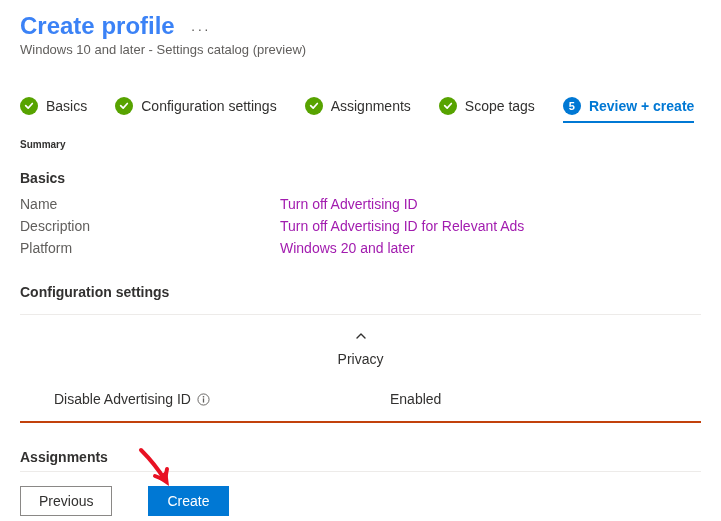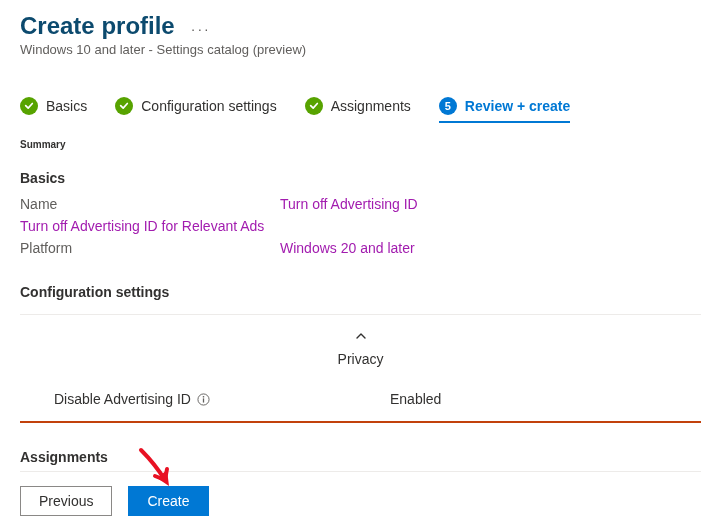--- a/index.html
+++ b/index.html
@@ -5,21 +5,21 @@
     * { box-sizing: border-box; margin: 0; padding: 0; }
     body {
       font-family: "Segoe UI", -apple-system, sans-serif;
       background: #fff;
       color: #323130;
       width: 721px;
       padding: 12px 20px;
       font-size: 14px;
     }
     .header-row { display: flex; align-items: baseline; gap: 16px; }
-    .page-title { font-size: 24px; font-weight: 600; color: #0c4a6e; }
+    .page-title { font-size: 24px; font-weight: 600; color: #3b82f6; }
     .more-dots { color: #605e5c; font-size: 14px; letter-spacing: 2px; cursor: pointer; }
     .subtitle { font-size: 13px; color: #605e5c; margin-top: 2px; }
 
     .stepper {
       display: flex;
       gap: 28px;
       margin-top: 40px;
       align-items: center;
       font-size: 14px;
     }
@@ -67,21 +67,21 @@
     .footer {
       display: flex; gap: 16px; margin-top: 14px;
       position: relative;
     }
     .btn {
       padding: 6px 18px; font-size: 14px; cursor: pointer;
       border: 1px solid #8a8886; background: #fff; color: #323130;
       min-width: 80px;
     }
     .btn-primary {
-      background: #0078d4; border-color: #0078d4; color: #fff; font-weight: 400;
+      background: #0078d4; border-color: #0078d4; color: #fff; font-weight: 400; margin-left: 20px;
     }
     .arrow-annotation {
       position: absolute;
       left: 115px; top: -40px;
       width: 46px; height: 46px;
       pointer-events: none;
     }
   </style>
 </head>
 <body>
@@ -110,34 +110,43 @@
     <span class="step-label">Configuration settings</span>
   </div>
   <div class="step">
     <span class="step-icon-complete">
       <svg viewBox="0 0 12 12">
           <path d="M10 3 L5 8.5 L2 5.5" stroke="#fff" stroke-width="2" fill="none" stroke-linecap="round" stroke-linejoin="round"></path>
         </svg>
     </span>
     <span class="step-label">Assignments</span>
   </div>
+  <div class="step">
+    <span class="step-icon-complete">
+      <svg viewBox="0 0 12 12">
+          <path d="M10 3 L5 8.5 L2 5.5" stroke="#fff" stroke-width="2" fill="none" stroke-linecap="round" stroke-linejoin="round"></path>
+        </svg>
+    </span>
+    <span class="step-label">Scope tags</span>
+  </div>
   <div class="step current">
     <span class="step-icon-current">5</span>
     <span class="step-label">Review + create</span>
   </div>
 </div>
 
 <div class="section-heading">Summary</div>
 
 <div class="section-subheading">Basics</div>
 <div class="kv-row">
   <div class="kv-key">Name</div>
   <div class="kv-val">Turn off Advertising ID</div>
 </div>
 <div class="kv-row">
+  <div class="kv-key">Description</div>
   <div class="kv-val">Turn off Advertising ID for Relevant Ads</div>
 </div>
 <div class="kv-row">
   <div class="kv-key">Platform</div>
   <div class="kv-val">Windows 20 and later</div>
 </div>
 
 <div class="section-subheading" style="margin-top:28px">Configuration settings</div>
 <hr class="divider">
 

